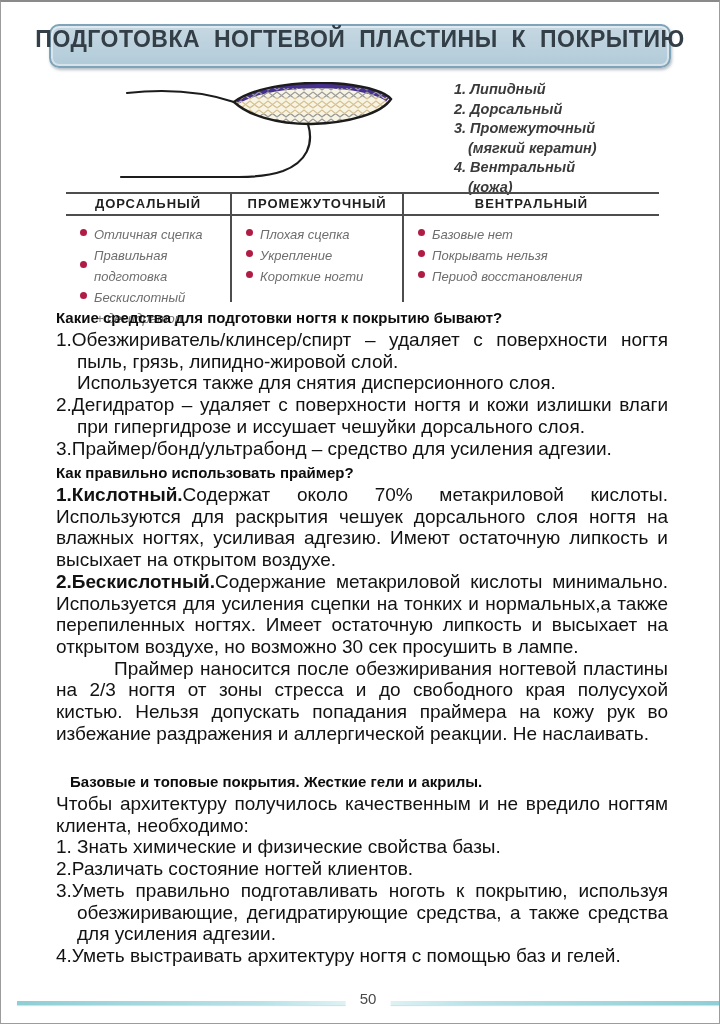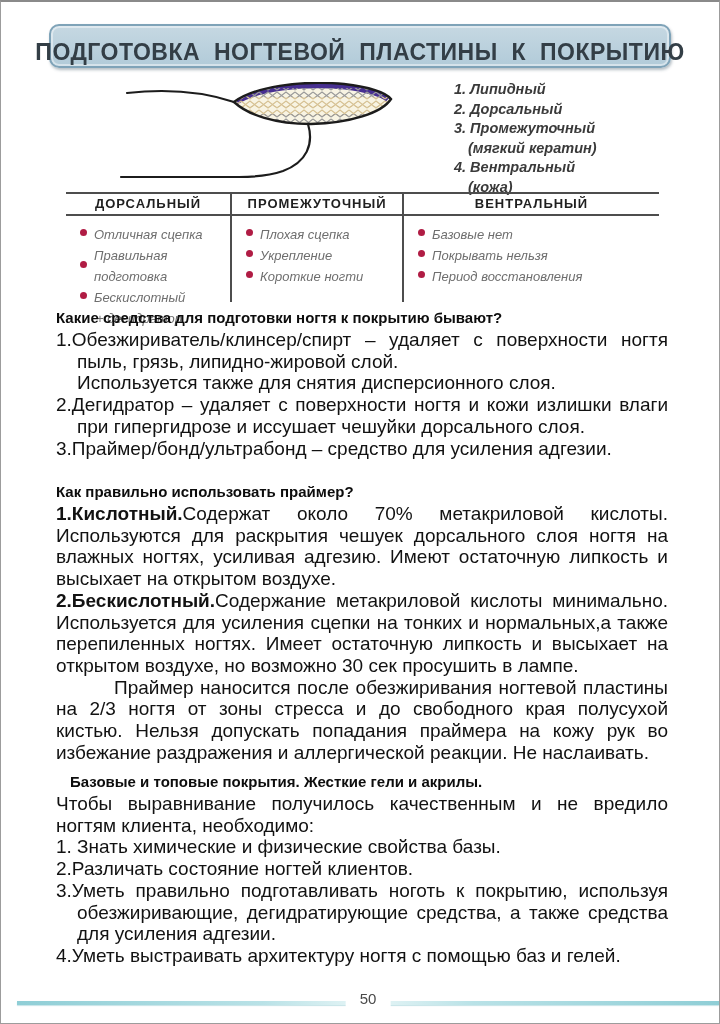--- a/index.html
+++ b/index.html
@@ -15,21 +15,21 @@
     overflow:hidden;
   }
 
   
   .banner{
     position:absolute;top:22px;left:48px;right:48px;height:40px;
     background:linear-gradient(#c6d8e2,#b2cbd9);
     border:2px solid #7fa3b8;
     border-radius:10px;
     box-shadow:inset 0 0 0 2px rgba(255,255,255,.45), 1px 2px 3px rgba(90,110,125,.45);
-    display:flex;align-items:flex-end;justify-content:center;
+    display:flex;align-items:flex-start;justify-content:center;
   }
   .banner-title{
     font-weight:bold;font-size:23px;color:#333e46;
     letter-spacing:.5px;word-spacing:7px;white-space:nowrap;
   }
 
   
   .diagram{position:absolute;top:74px;left:60px;right:36px;height:118px;}
   .diagram svg{position:absolute;left:0;top:6px;}
   .dlabels{
@@ -62,21 +62,21 @@
   .titem.nobullet{padding-left:16px;}
 
   
   .sec{position:absolute;left:55px;width:612px;font-size:19px;line-height:21.7px;color:#121212;}
   .sec h2{margin:0;font-size:15px;line-height:22px;font-weight:bold;color:#0d0d0d;}
   .sec .li{padding-left:21px;text-indent:-21px;text-align:justify;}
   .sec .li-extra{padding-left:21px;text-align:justify;}
   .sec p{margin:0;text-align:justify;}
   .sec .indent1{ text-indent:58px; }
   .s1{top:305px;}
-  .s2{top:479px;}
+  .s2{top:460px;}
   .s3{top:769px;}
   .s3 h2{margin-left:14px;}
 
   
   .footer{position:absolute;left:16px;right:0;top:984px;height:32px;}
   .footer-line{
     position:absolute;left:0;right:0;top:15px;height:4px;
     background:linear-gradient(90deg,#8fced6 0%,#b9e2e7 35%,#e8f6f7 50%,#b9e2e7 65%,#8fced6 100%);
     box-shadow:0 1px 1px rgba(160,210,215,.6);
   }
@@ -203,21 +203,21 @@
 
   <div class="sec s2">
     <h2>Как правильно использовать праймер?</h2>
     <p><b>1.Кислотный.</b><span>Содержат около 70% метакриловой кислоты. Используются для раскрытия чешуек дорсального слоя ногтя на влажных ногтях, усиливая адгезию. Имеют остаточную липкость и высыхает на открытом воздухе.</span></p>
     <p><b>2.Бескислотный.</b><span>Содержание метакриловой кислоты минимально. Используется для усиления сцепки на тонких и нормальных,а также перепиленных ногтях.  Имеет остаточную липкость и высыхает на открытом воздухе, но возможно 30 сек просушить в лампе.</span></p>
     <p class="indent1">Праймер наносится после обезжиривания ногтевой пластины на 2/3 ногтя от зоны стресса и до свободного края полусухой кистью. Нельзя допускать попадания праймера на кожу рук во избежание раздражения и  аллергической реакции. Не наслаивать.</p>
   </div>
 
   <div class="sec s3">
     <h2>Базовые и топовые покрытия. Жесткие гели и акрилы.</h2>
-    <p>Чтобы выравнивание получилось качественным и не вредило ногтям клиента, необходимо:</p>
+    <p>Чтобы архитектуру получилось качественным и не вредило ногтям клиента, необходимо:</p>
     <div class="li">1. Знать химические и физические свойства базы.</div>
     <div class="li">2.Различать состояние ногтей клиентов.</div>
     <div class="li">3.Уметь правильно подготавливать ноготь к покрытию, используя обезжиривающие, дегидратирующие средства, а также средства для  усиления адгезии.</div>
     <div class="li">4.Уметь выстраивать архитектуру ногтя с помощью баз и гелей.</div>
   </div>
 
   <div class="footer">
     <div class="footer-line"></div>
     <span class="page-number">50</span>
   </div>

